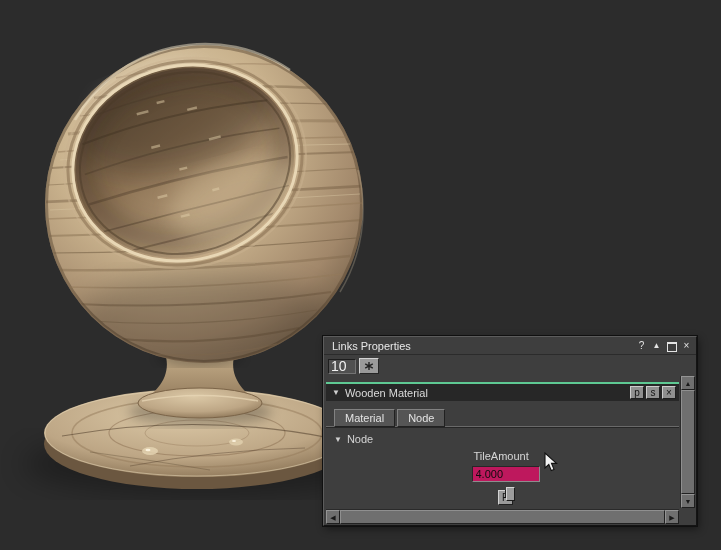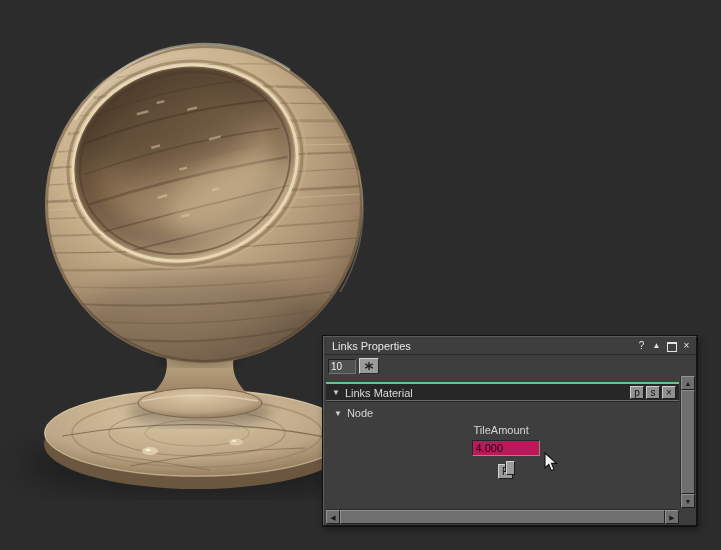--- a/index.html
+++ b/index.html
@@ -26,21 +26,21 @@
   .titlebar .title{flex:1;color:#e8e8e8;}
   .tb-icons{display:flex;gap:4px;align-items:center;}
   .tb-icon{width:11px;height:12px;text-align:center;color:#e4e4e4;font-size:10px;line-height:12px;cursor:default;}
   .tb-icon.tri{font-size:8px;}
   .float-box{display:inline-block;width:8px;height:7px;border:1px solid #e4e4e4;border-top-width:2px;margin-top:2px;}
 
   .toolbar{height:22px;display:flex;align-items:center;gap:3px;padding:0 4px;}
   .num-input{
     width:22px;height:13px;background:#505050;color:#f2f2f2;
     border:1px solid #1d1d1d;border-bottom-color:#737373;border-right-color:#737373;
-    font-family:"Liberation Sans",sans-serif;font-size:10px;padding:0 2px;
+    font-family:"Liberation Sans",sans-serif;font-size:14px;padding:0 2px;
   }
   .icon-btn{
     width:20px;height:16px;padding:0;display:flex;align-items:center;justify-content:center;
     background:#9a9a9a;border:1px solid #d2d2d2;border-right-color:#262626;border-bottom-color:#262626;
   }
 
   .ppg{position:absolute;left:1px;right:1px;top:39px;bottom:1px;background:#3e3e3e;}
   .content{position:absolute;left:1px;top:0;right:16px;bottom:16px;overflow:hidden;padding-top:6px;box-sizing:border-box;}
 
   .node-header{
@@ -260,26 +260,30 @@
         <path d="M5 1 V9 M1.2 2.8 L8.8 7.2 M8.8 2.8 L1.2 7.2" stroke="#222" stroke-width="1.4" fill="none"></path>
       </svg>
     </button>
   </div>
 
   <div class="ppg">
     <div class="content">
 
       <div class="node-header">
         <span class="arrow">▼</span>
-        <span class="node-title">Links Material</span>
+        <span class="node-title">Wooden Material</span>
         <button class="hdr-btn">p</button>
         <button class="hdr-btn">s</button>
         <button class="hdr-btn">×</button>
       </div>
 
+      <div class="tabs">
+        <button class="tab">Material</button>
+        <button class="tab">Node</button>
+      </div>
       <div class="tabrule"></div>
 
       <div class="links-header">
         <span class="arrow">▼</span>
         <span>Node</span>
       </div>
 
       <div class="param-row">
         <span class="param-label">TileAmount</span>
         <input class="value-input" value="4.000" style="">

